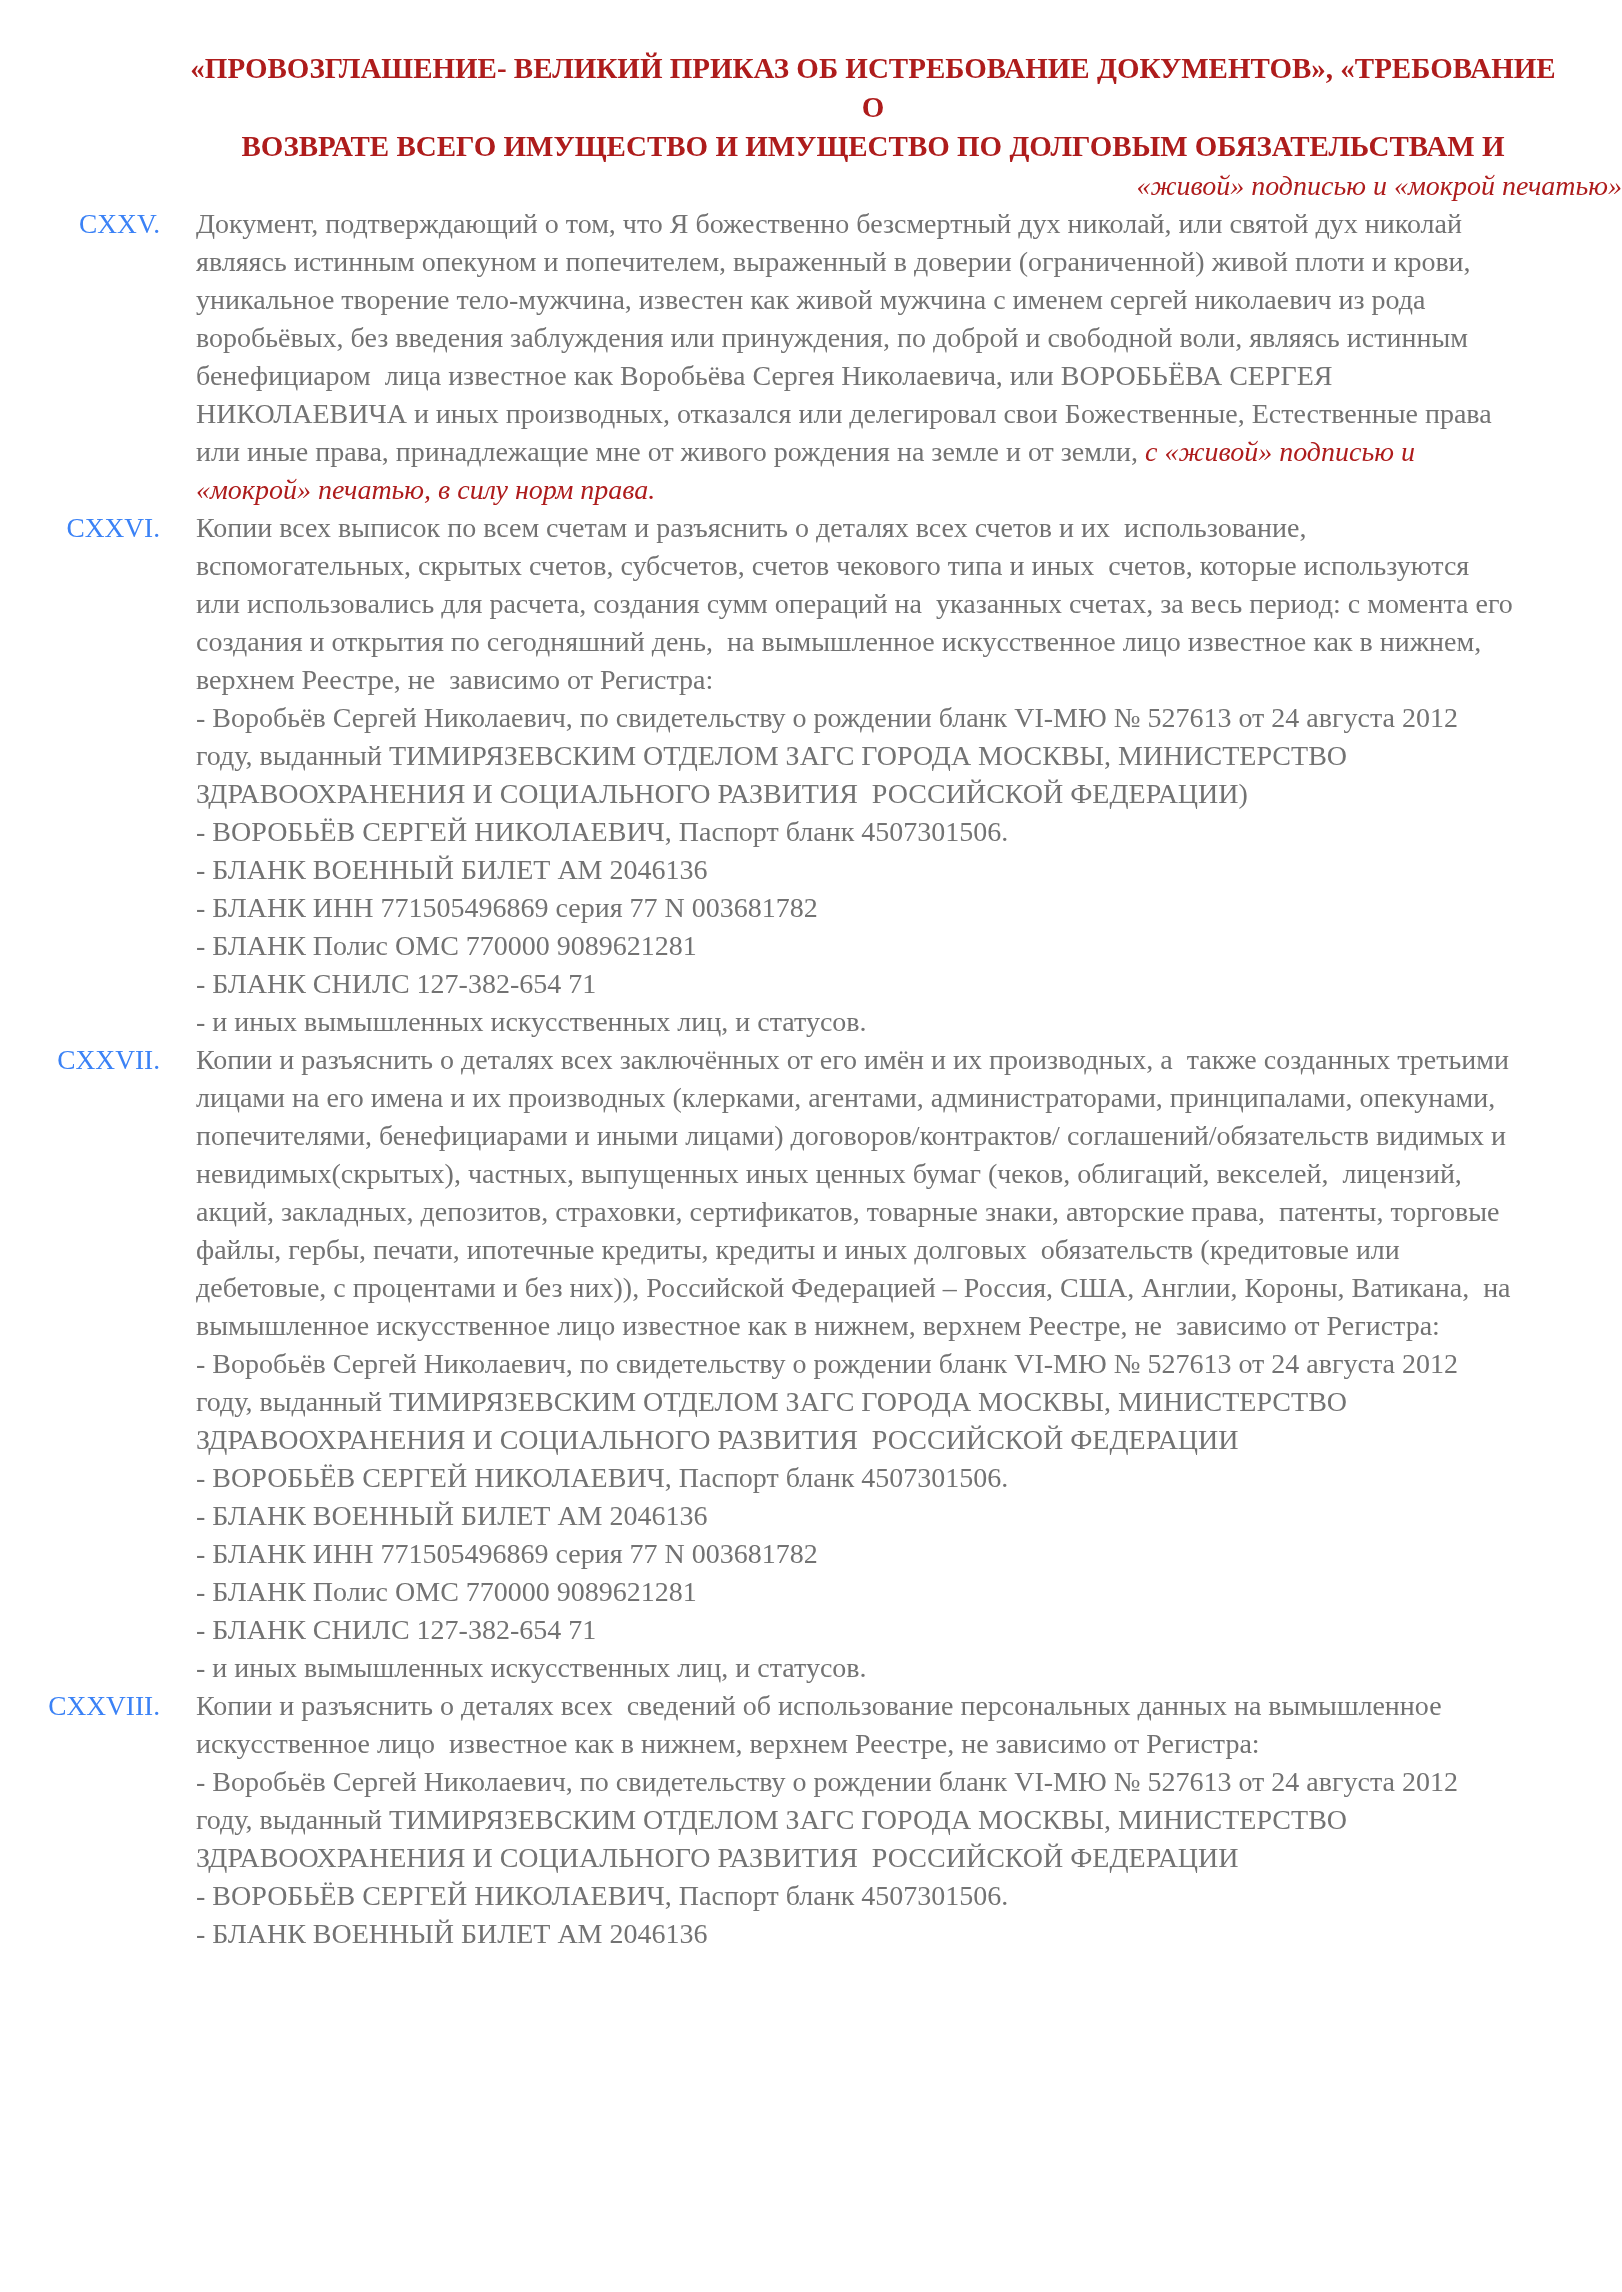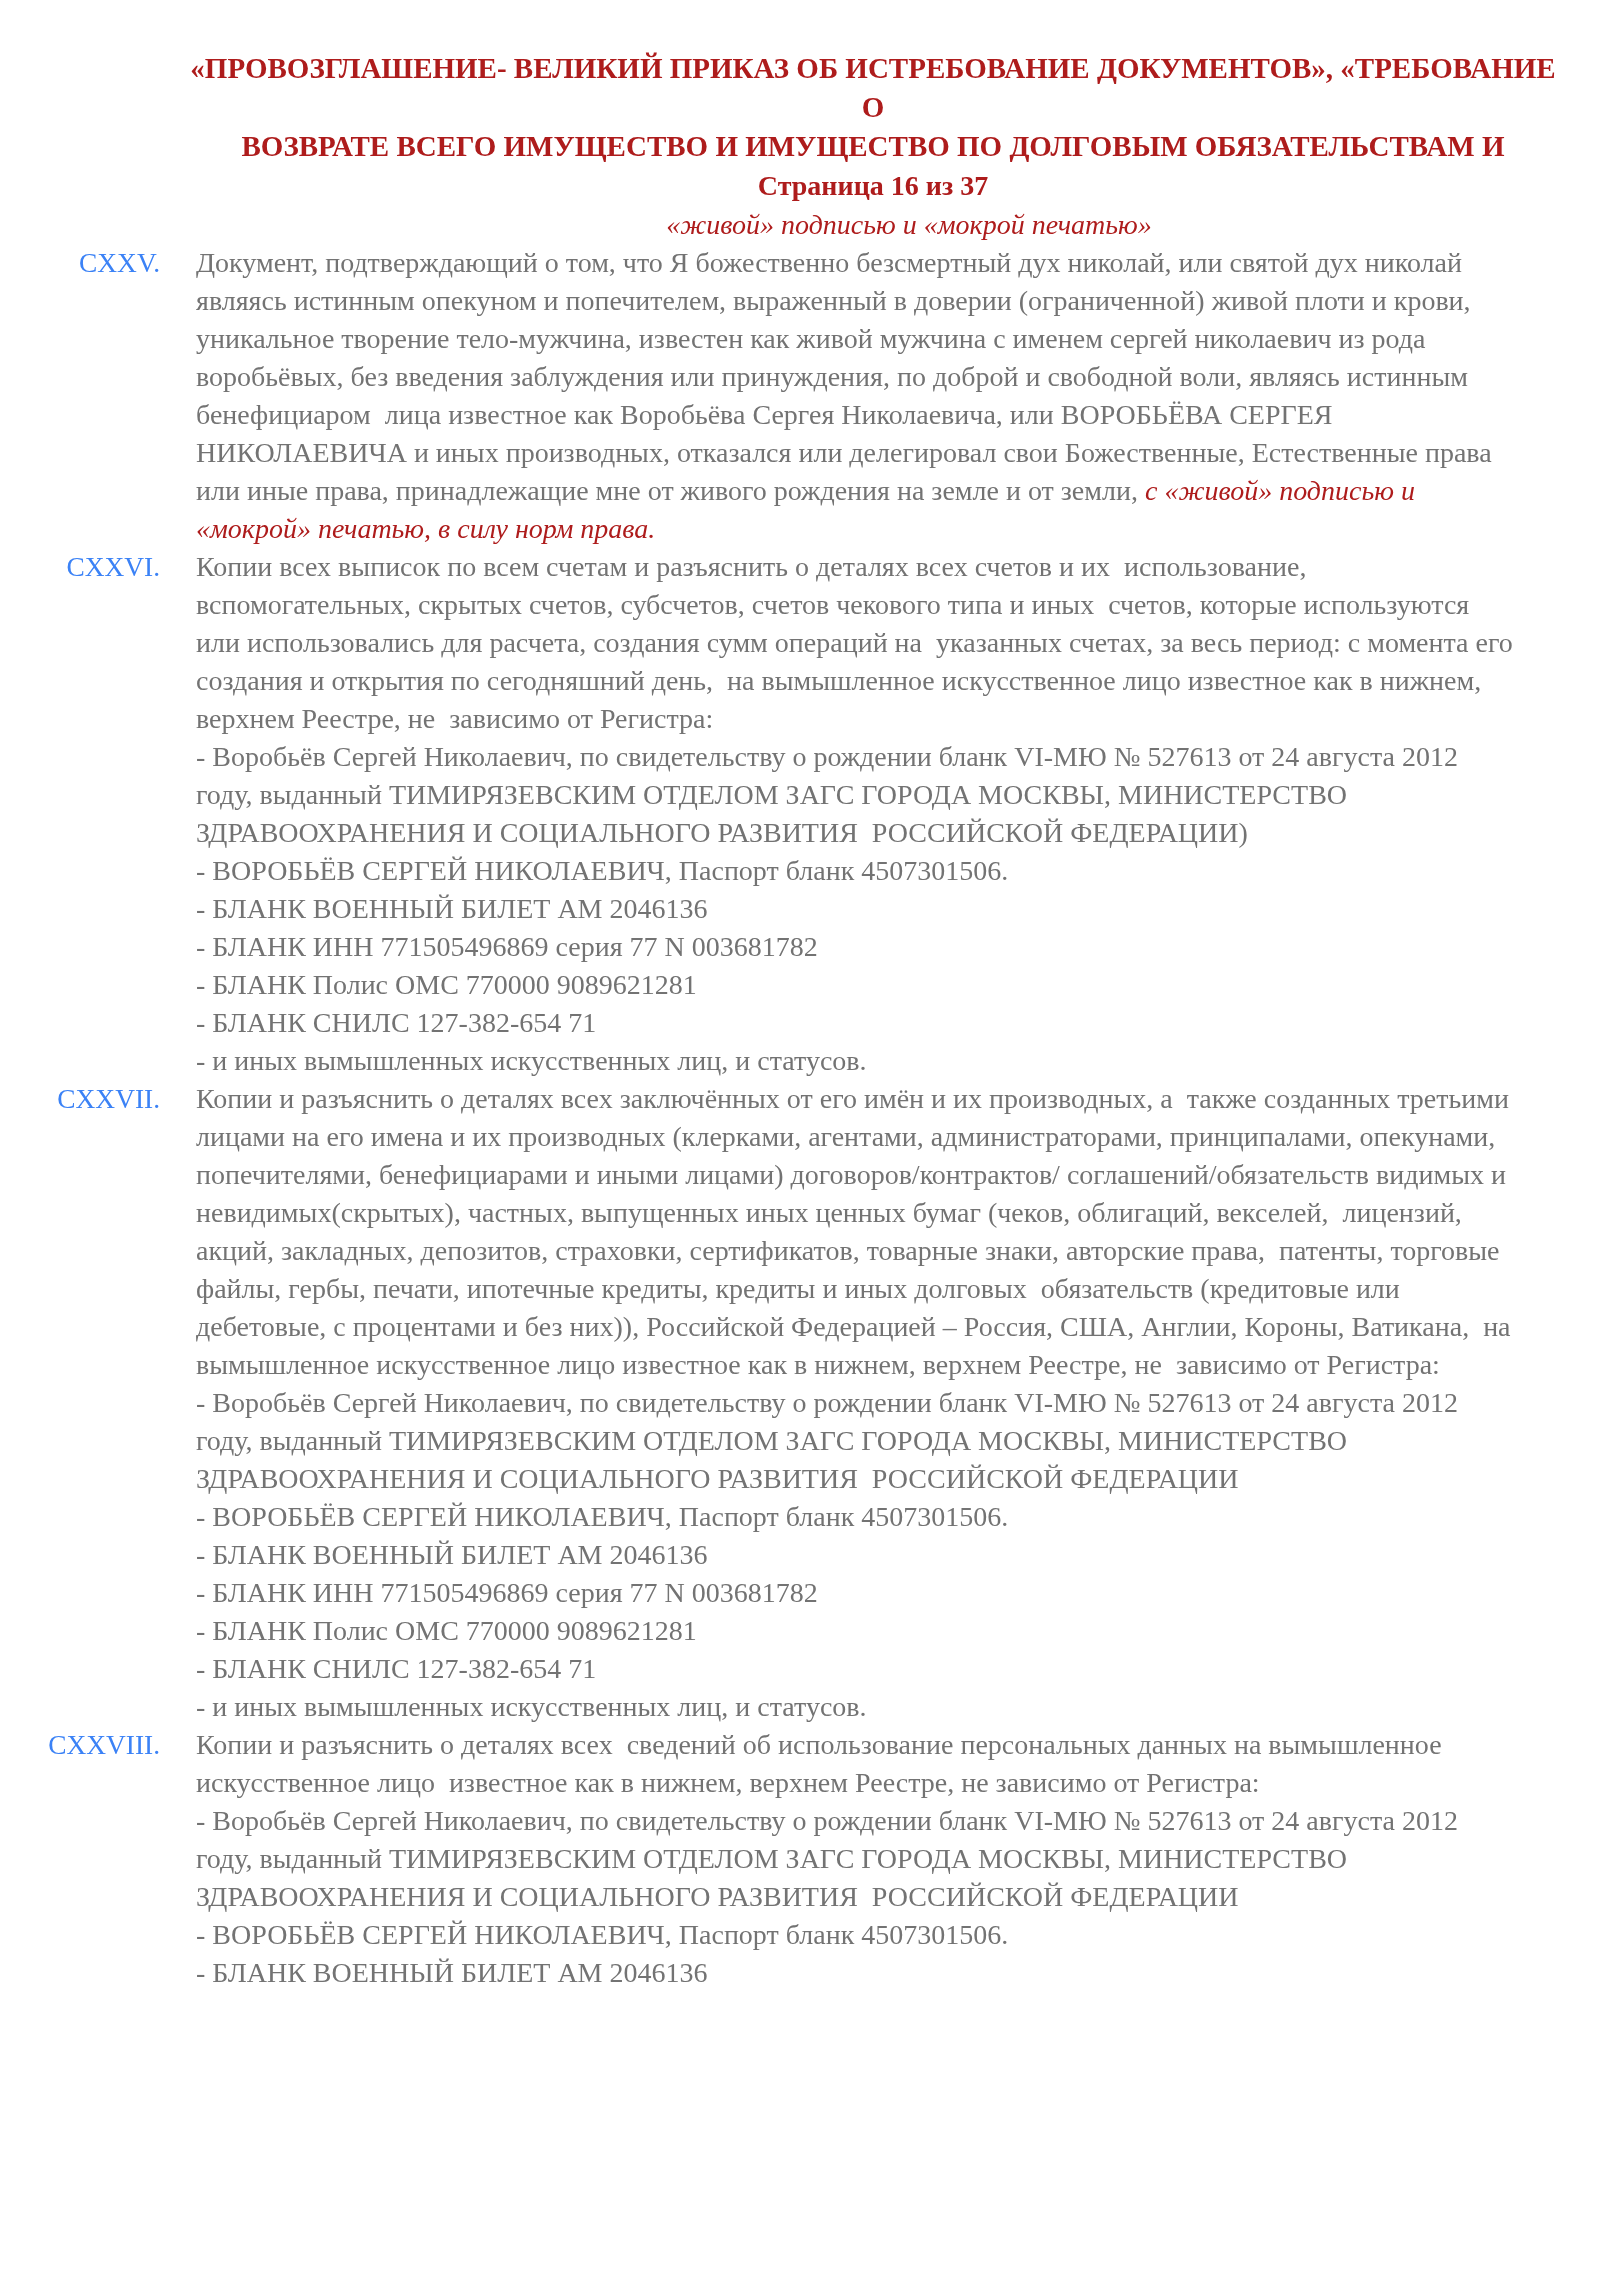--- a/index.html
+++ b/index.html
@@ -34,21 +34,21 @@
     line-height: 39px;
     color: var(--accent-red, #AE1C1C);
     text-align: center;
   }
   .subtitle {
     margin-left: 196px;
     font-size: 28px;
     line-height: 39px;
     font-style: italic;
     color: var(--accent-red, #AE1C1C);
-    text-align: center;
+    text-align: right;
   }
   .items {
     margin-top: 0;
   }
   .item {
     display: flex;
     align-items: flex-start;
   }
   .item-number {
     flex: 0 0 160px;
@@ -76,21 +76,20 @@
     font-style: italic;
   }
 </style>
 </head>
 <body>
 
 <div class="doc">
   <div class="doc-header">
     <div class="title-line">«ПРОВОЗГЛАШЕНИЕ- ВЕЛИКИЙ ПРИКАЗ ОБ ИСТРЕБОВАНИЕ ДОКУМЕНТОВ», «ТРЕБОВАНИЕ О</div>
     <div class="title-line">ВОЗВРАТЕ ВСЕГО ИМУЩЕСТВО И ИМУЩЕСТВО ПО ДОЛГОВЫМ ОБЯЗАТЕЛЬСТВАМ И</div>
-    <div class="page-label">Страница 16 из 37</div>
   </div>
   <div class="subtitle">«живой» подписью и «мокрой печатью»</div>
   <div class="items">
       <div class="item">
         <div class="item-number">CXXV.</div>
         <div class="item-body">
           <div class="item-paragraph"><span class="seg">Документ, подтверждающий о том, что Я божественно безсмертный дух николай, или святой дух николай являясь истинным опекуном и попечителем, выраженный в доверии (ограниченной) живой плоти и крови, уникальное творение тело-мужчина, известен как живой мужчина с именем сергей николаевич из рода воробьёвых, без введения заблуждения или принуждения, по доброй и свободной воли, являясь истинным бенефициаром  лица известное как Воробьёва Сергея Николаевича, или ВОРОБЬЁВА СЕРГЕЯ НИКОЛАЕВИЧА и иных производных, отказался или делегировал свои Божественные, Естественные права или иные права, принадлежащие мне от живого рождения на земле и от земли, </span><span class="seg red-italic">с «живой» подписью и «мокрой» печатью, в силу норм права.</span></div>
         </div>
       </div>
       <div class="item">

